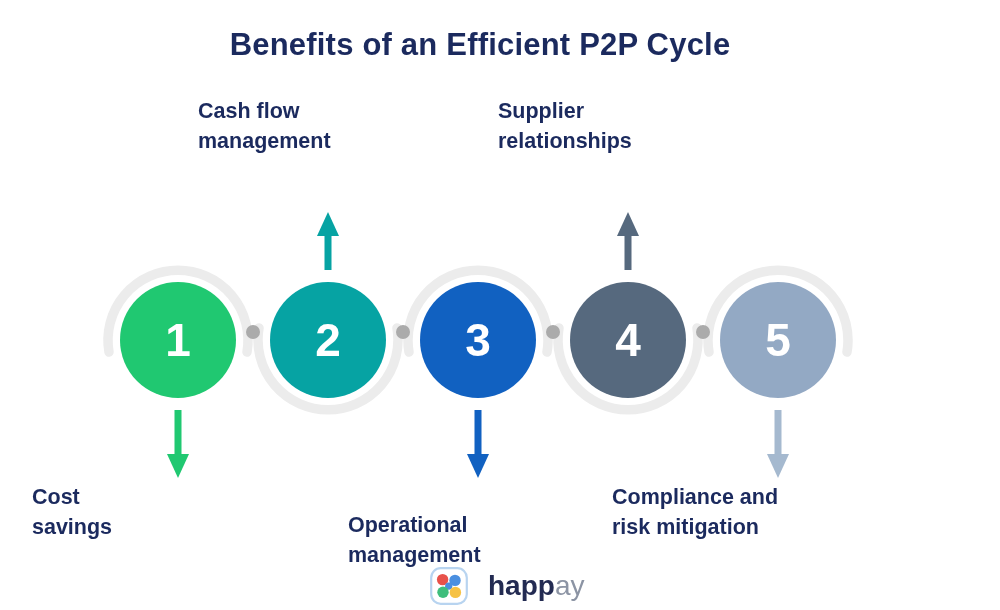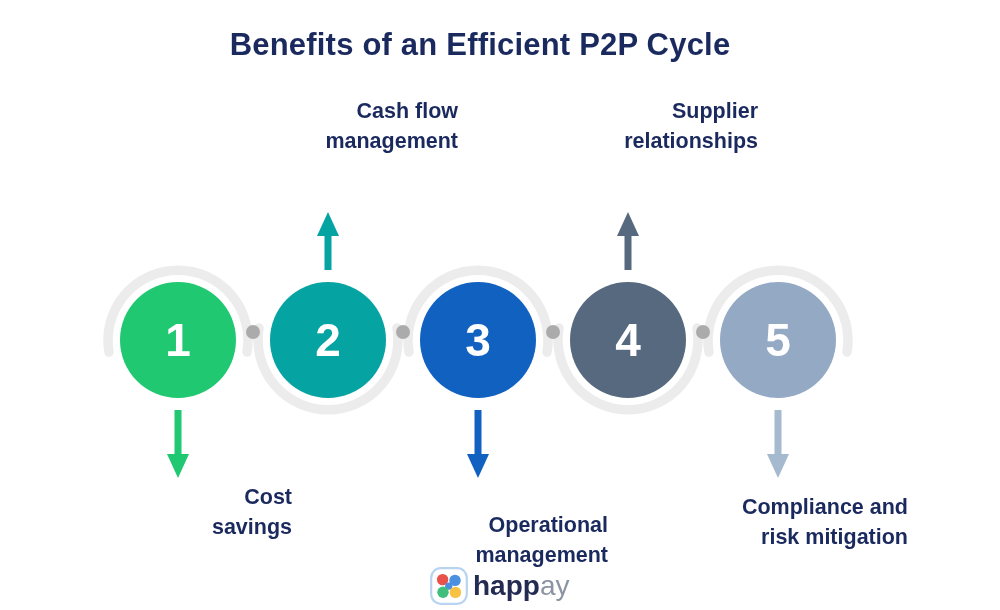--- a/index.html
+++ b/index.html
@@ -6,33 +6,33 @@
   body {
     width:1000px; height:610px; background:#ffffff; position:relative; overflow:hidden;
     font-family:"Liberation Sans","DejaVu Sans",sans-serif;
   }
   .diagram-svg {position:absolute; left:0; top:0;}
   .page-title {
     position:absolute; top:12px; left:480px; transform:translateX(-50%);
     font-size:31px; font-weight:bold; color:#1B2A5E; white-space:nowrap; letter-spacing:.2px;margin-top:15px;
   }
   .step-label {
-    position:absolute; width:260px; text-align:right;
+    position:absolute; width:260px; text-align:left;
     font-size:21.5px; font-weight:bold; color:#1B2A5E; line-height:30px;
   }
   .label-s1 {left:32px;  top:482px;}
   .label-s2 {left:198px; top:96px;}
   .label-s3 {left:348px; top:482px;margin-top:28px;}
   .label-s4 {left:498px; top:96px;}
-  .label-s5 {left:648px; top:482px;margin-top:10px;}
+  .label-s5 {left:612px; top:482px;}
   .step-num {
     font-family:"Liberation Sans","DejaVu Sans",sans-serif;
     font-size:46px; font-weight:bold; fill:#ffffff;
   }
-  .logo {position:absolute; left:430px; top:567px; display:flex; align-items:center; gap:5px;}
+  .logo {position:absolute; left:430px; top:567px; display:flex; align-items:center; gap:20px;}
   .logo-text {font-size:28px; line-height:38px; white-space:nowrap;}
   .logo-primary {font-weight:bold; color:#232B52;}
   .logo-secondary {font-weight:normal; color:#8C94A4;}
 </style>
 </head>
 <body>
 
 <h1 class="page-title">Benefits of an Efficient P2P Cycle</h1>
 
 <svg class="diagram-svg" width="1000" height="610" viewBox="0 0 1000 610">

